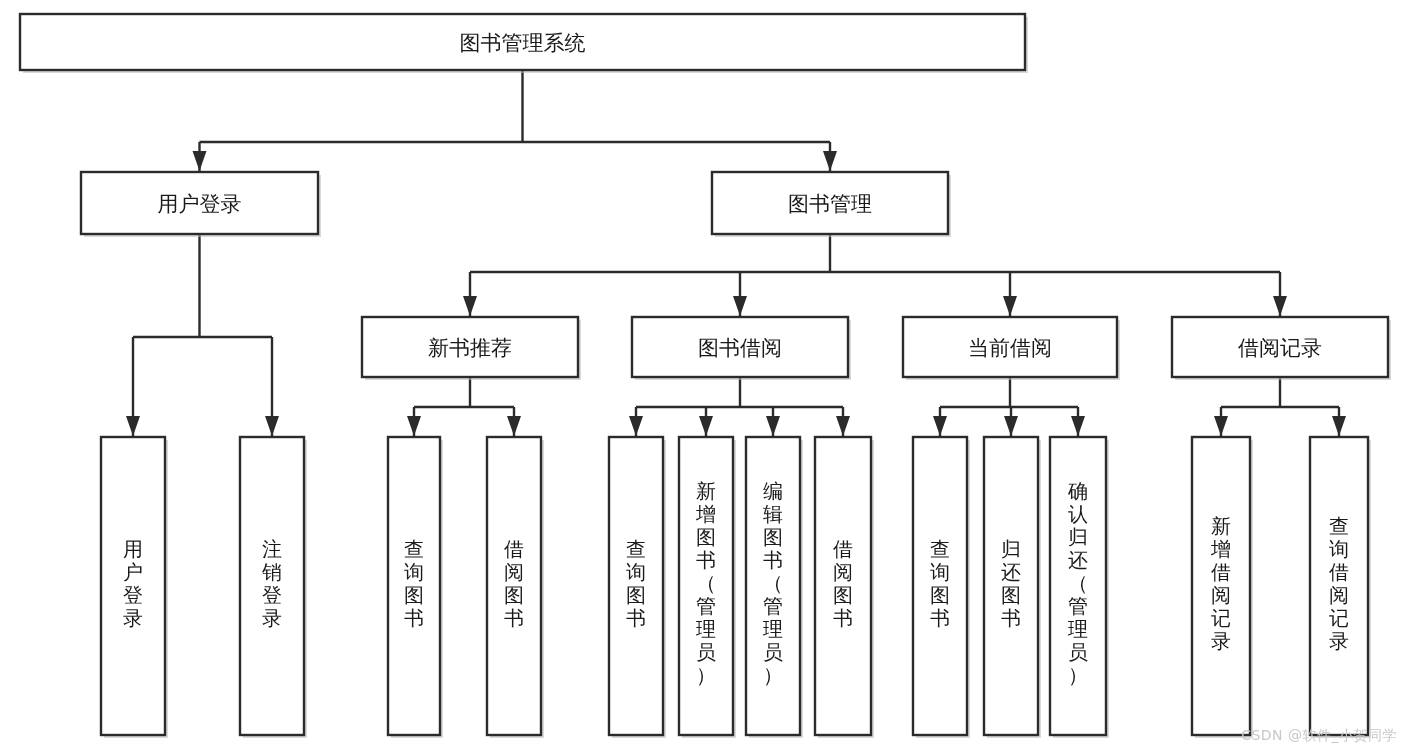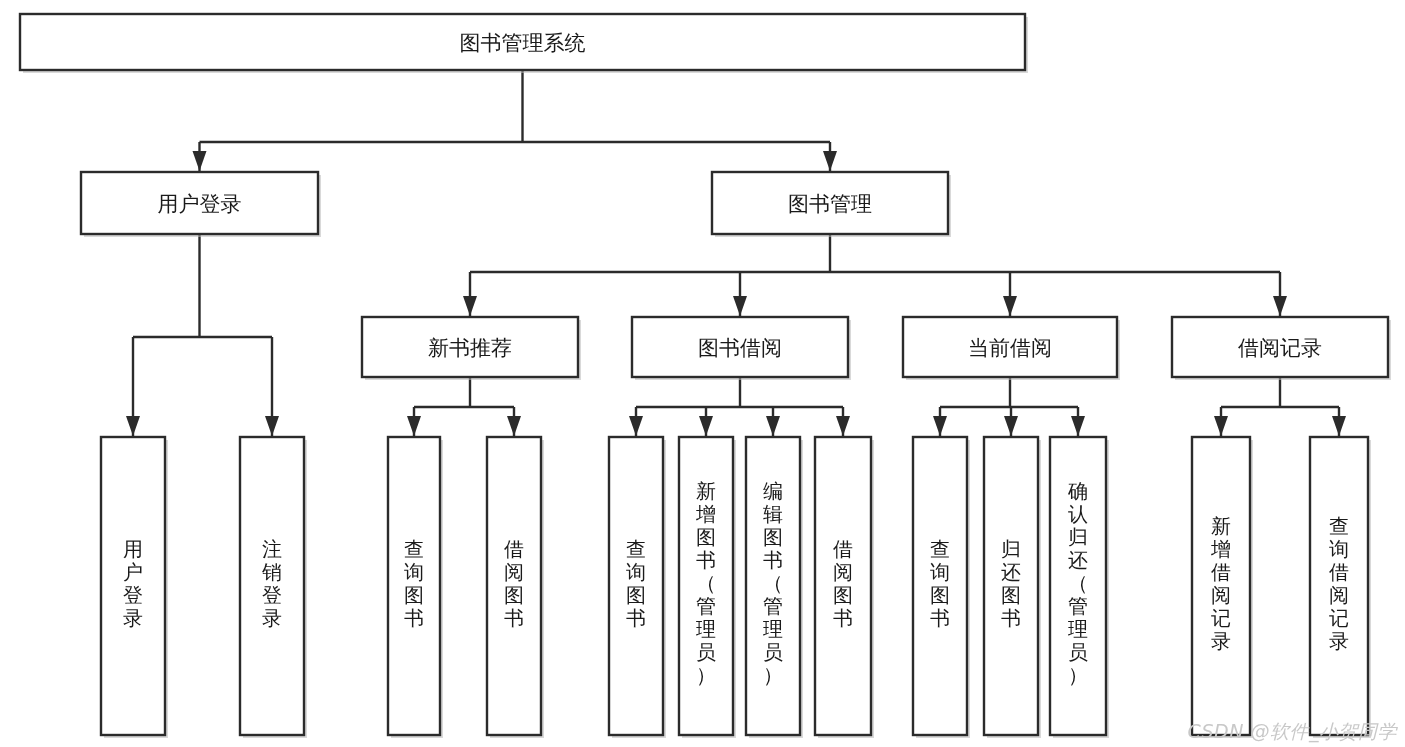--- a/index.html
+++ b/index.html
@@ -56,26 +56,25 @@
     font-family: "DejaVu Sans", "Liberation Sans", sans-serif;
     font-size: 20px;
     fill: #1a1a1a;
     text-anchor: middle;
   }
   .watermark {
     position: absolute;
     right: 8px;
     bottom: 4px;
     font-family: "DejaVu Sans", "Liberation Sans", sans-serif;
-    font-size: 19px;
+    font-size: 14px;
     color: #c8c8c8;
     letter-spacing: 0.5px;
     white-space: nowrap;
     user-select: none;
-    font-style: italic;
   }
 </style>
 </head>
 <body>
 
 <div id="diagram-root">
   <svg class="tree" viewBox="0 0 1405 747" xmlns="http://www.w3.org/2000/svg">
     <g id="connectors-layer">
         <line x1="522.5" y1="68" x2="522.5" y2="140" class="connector"></line>
         <line x1="199.5" y1="140" x2="830" y2="140" class="connector"></line>

